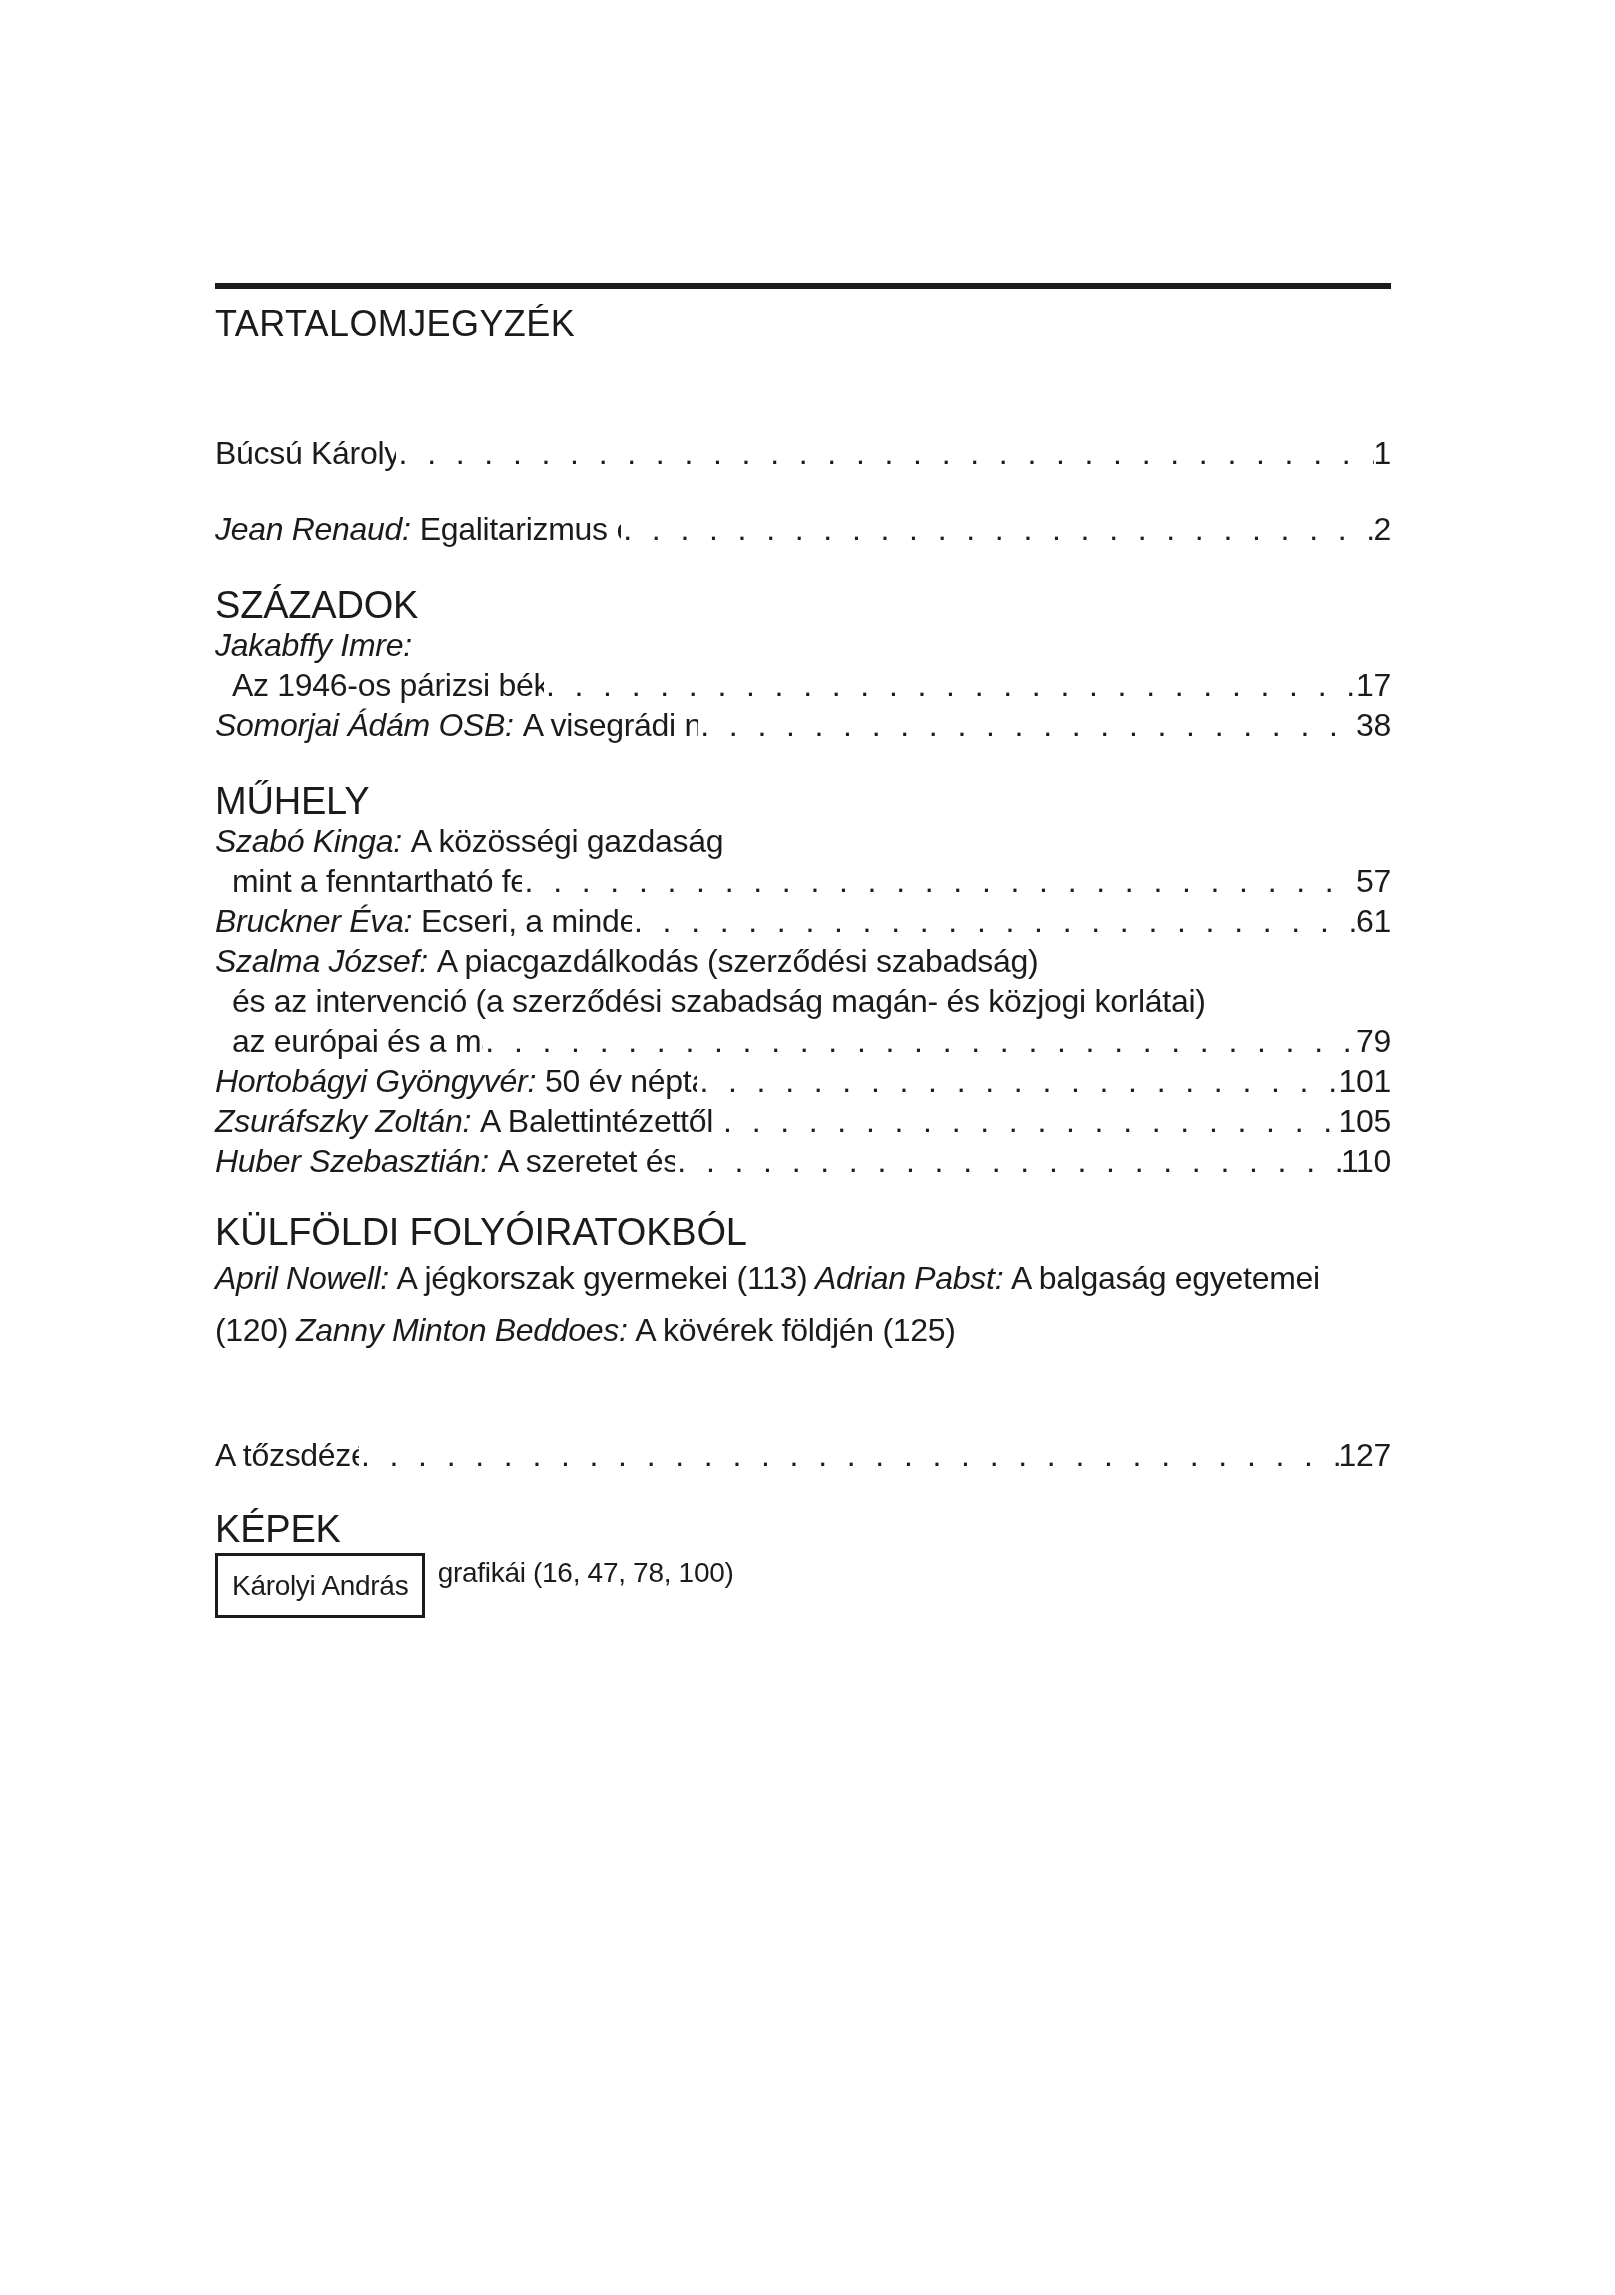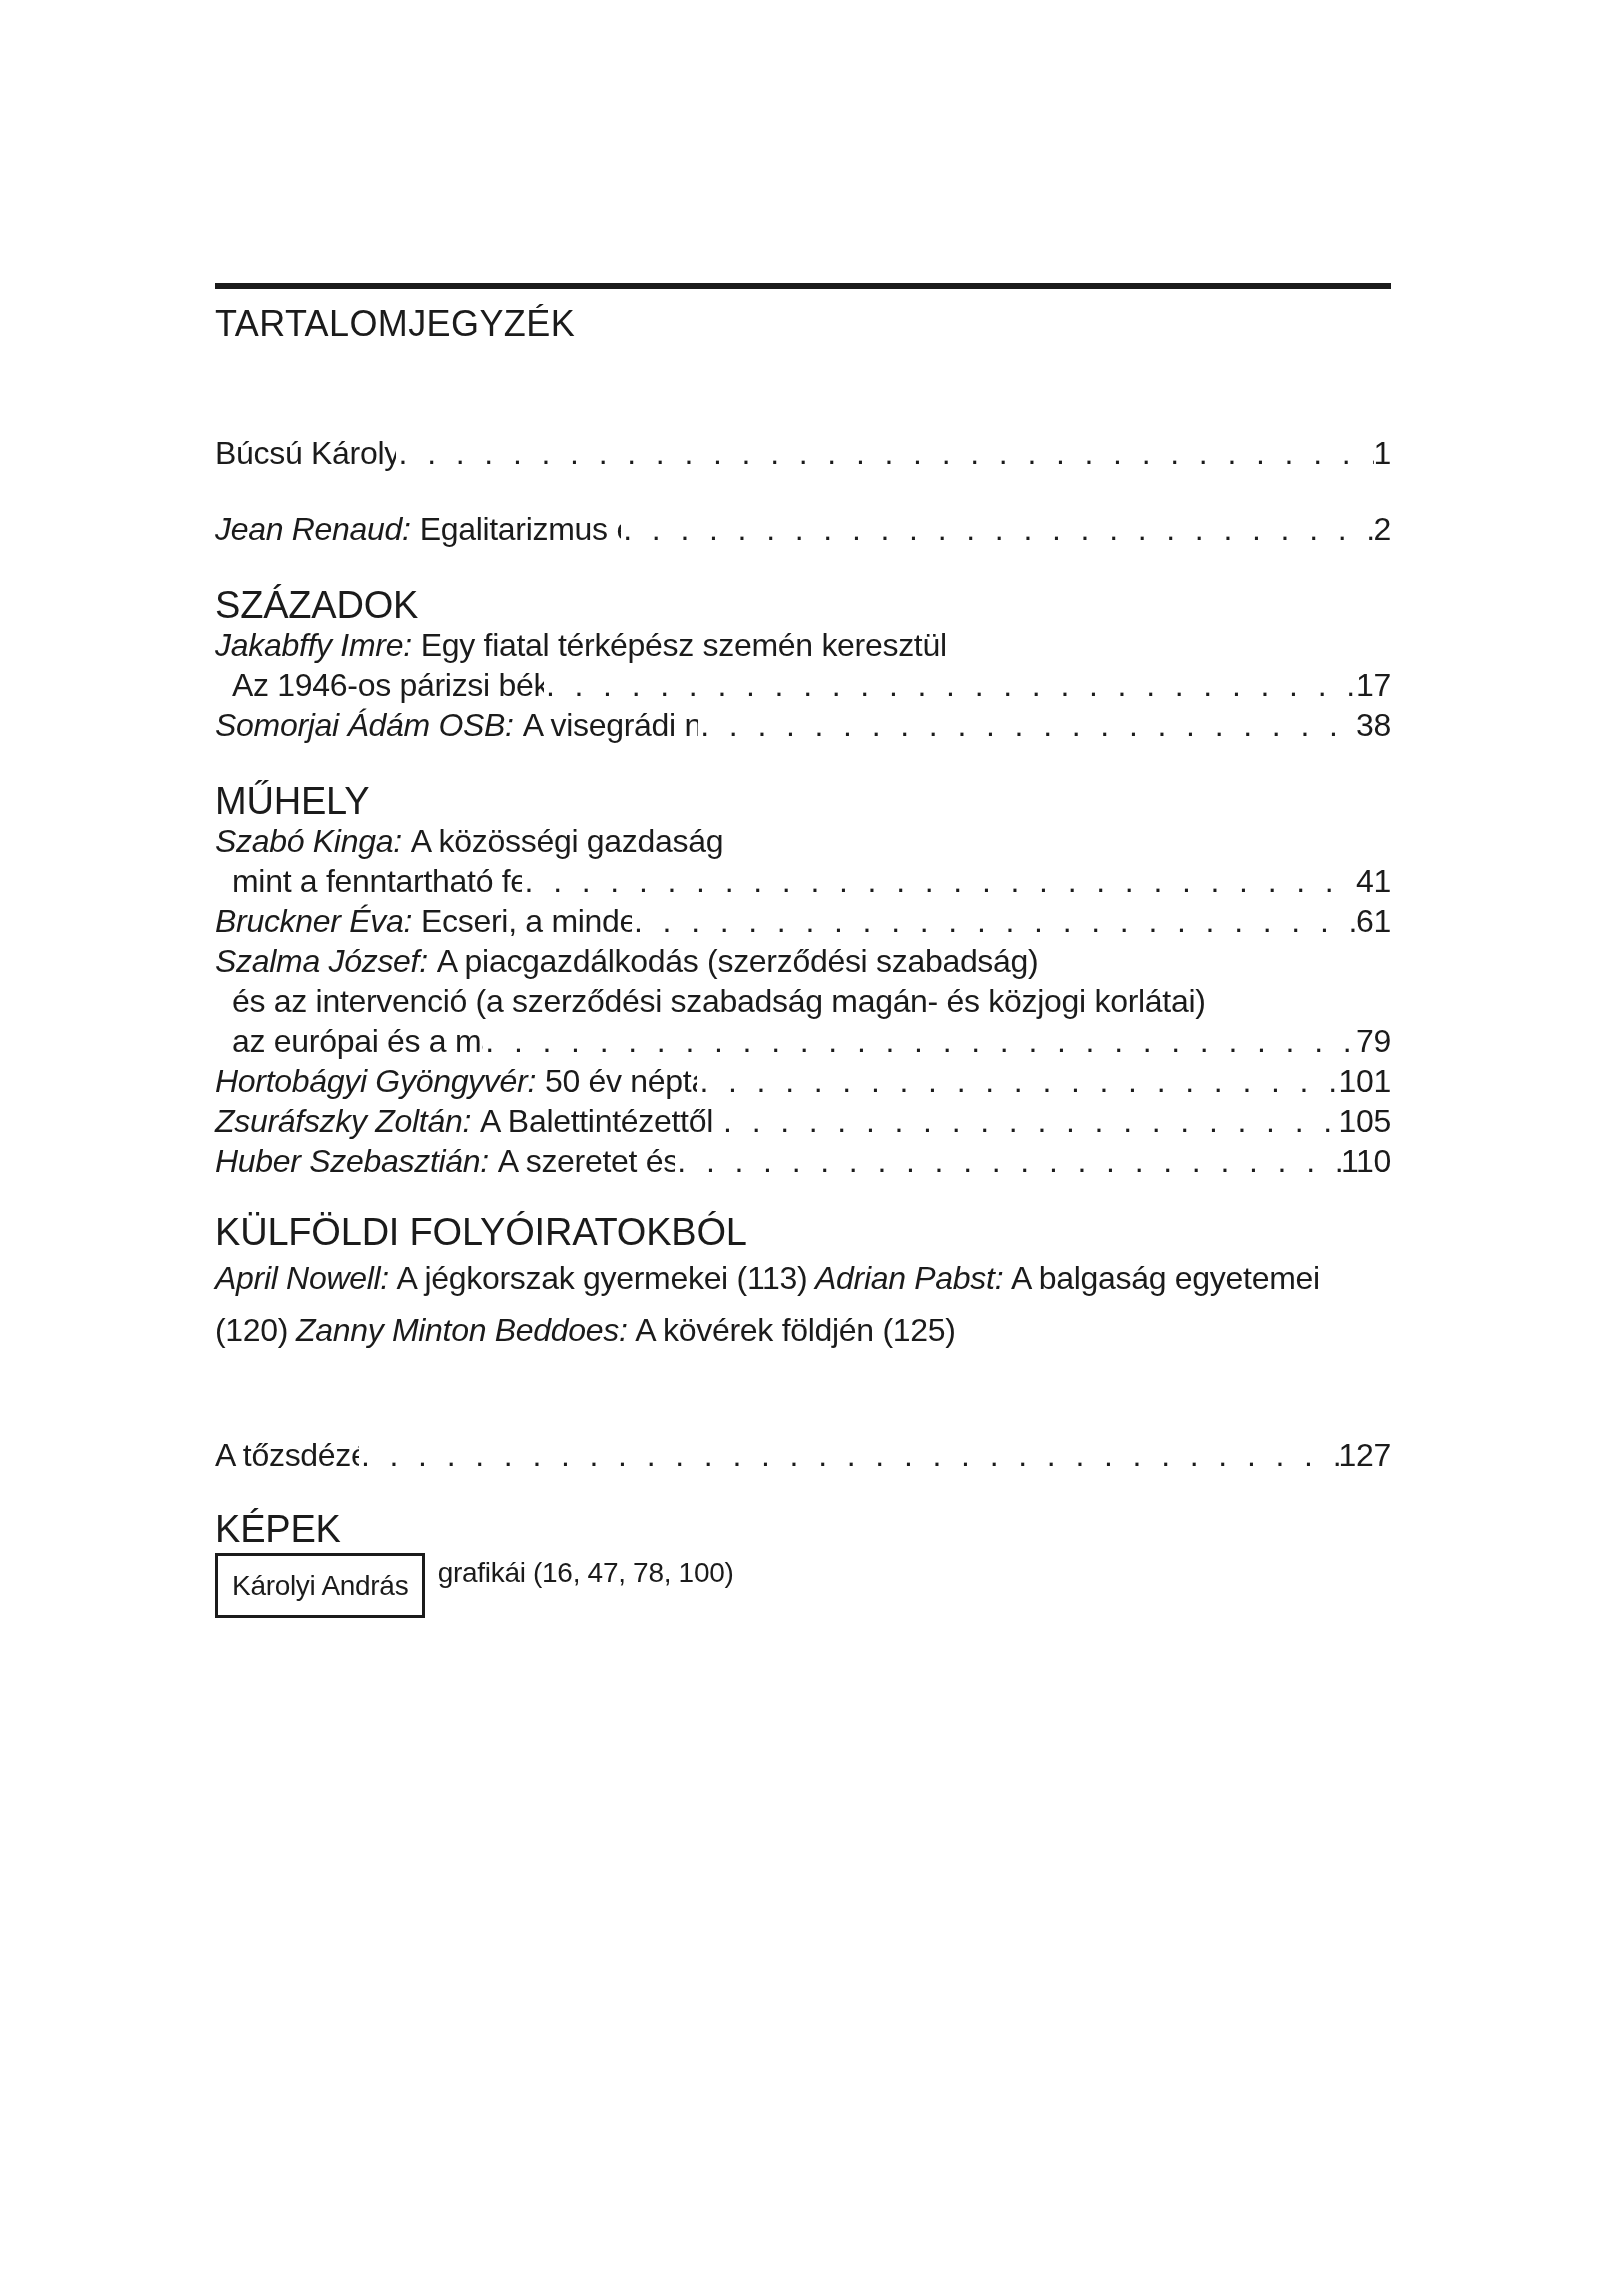--- a/index.html
+++ b/index.html
@@ -111,21 +111,20 @@
       <span class="author">Jean Renaud:</span>
       <span class="entry-title">Egalitarizmus és rejtett bosszúvágy</span>
       <span class="leader"></span>
       <span class="pagenum">2</span>
     </div>
 
     <div class="section-heading mt-section">SZÁZADOK</div>
 
     <div class="row">
       <span class="author">Jakabffy Imre:</span>
-      <span class="entry-title">Egy fiatal térképész szemén keresztül</span>
     </div>
     <div class="row indent">
       <span class="entry-title">Az 1946-os párizsi béketárgyalások (napló) 1. rész</span>
       <span class="leader"></span>
       <span class="pagenum">17</span>
     </div>
     <div class="row">
       <span class="author">Somorjai Ádám OSB:</span>
       <span class="entry-title">A visegrádi népek közös vonásairól</span>
       <span class="leader"></span>
@@ -134,21 +133,21 @@
 
     <div class="section-heading mt-section">MŰHELY</div>
 
     <div class="row">
       <span class="author">Szabó Kinga:</span>
       <span class="entry-title">A közösségi gazdaság</span>
     </div>
     <div class="row indent">
       <span class="entry-title">mint a fenntartható fejlődés egyik alternatívája</span>
       <span class="leader"></span>
-      <span class="pagenum">41</span>
+      <span class="pagenum">57</span>
     </div>
     <div class="row">
       <span class="author">Bruckner Éva:</span>
       <span class="entry-title">Ecseri, a mindent túlélő informális piac</span>
       <span class="leader"></span>
       <span class="pagenum">61</span>
     </div>
     <div class="row">
       <span class="author">Szalma József:</span>
       <span class="entry-title">A piacgazdálkodás (szerződési szabadság)</span>

